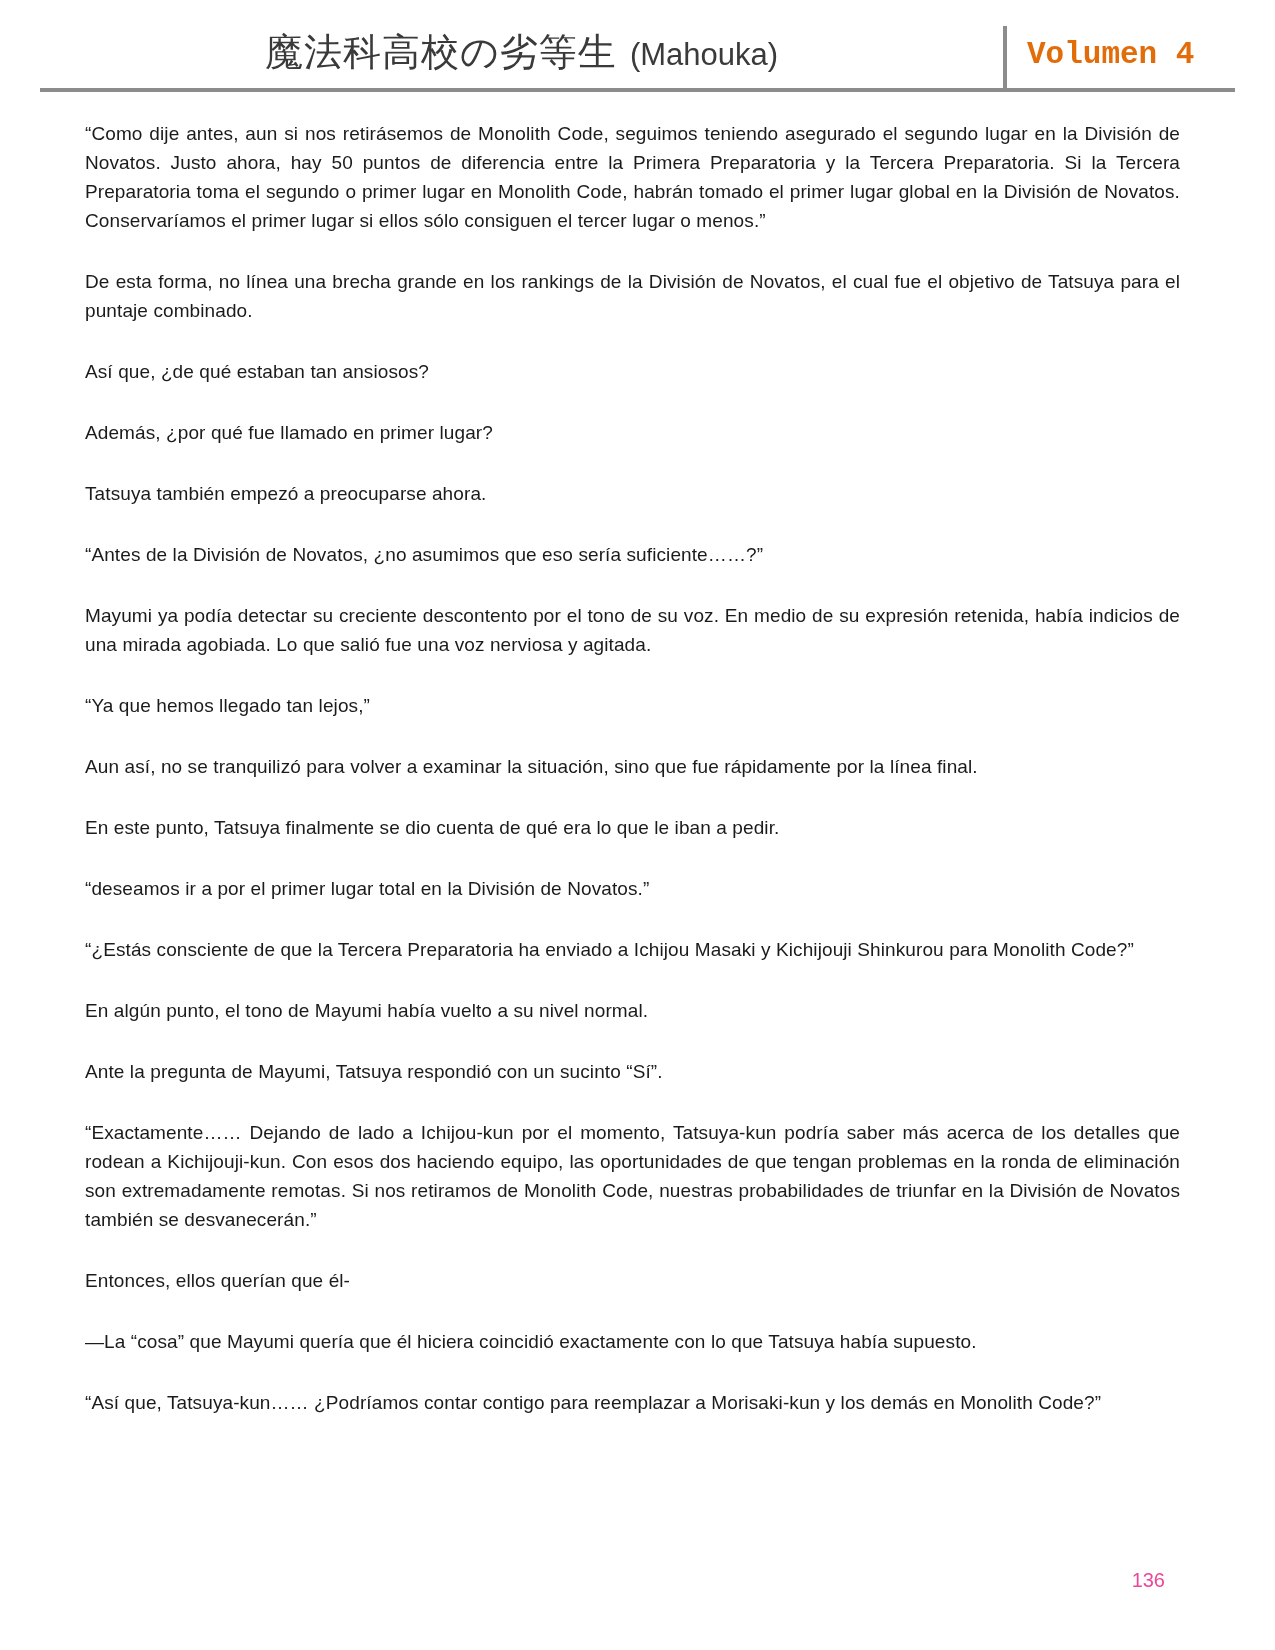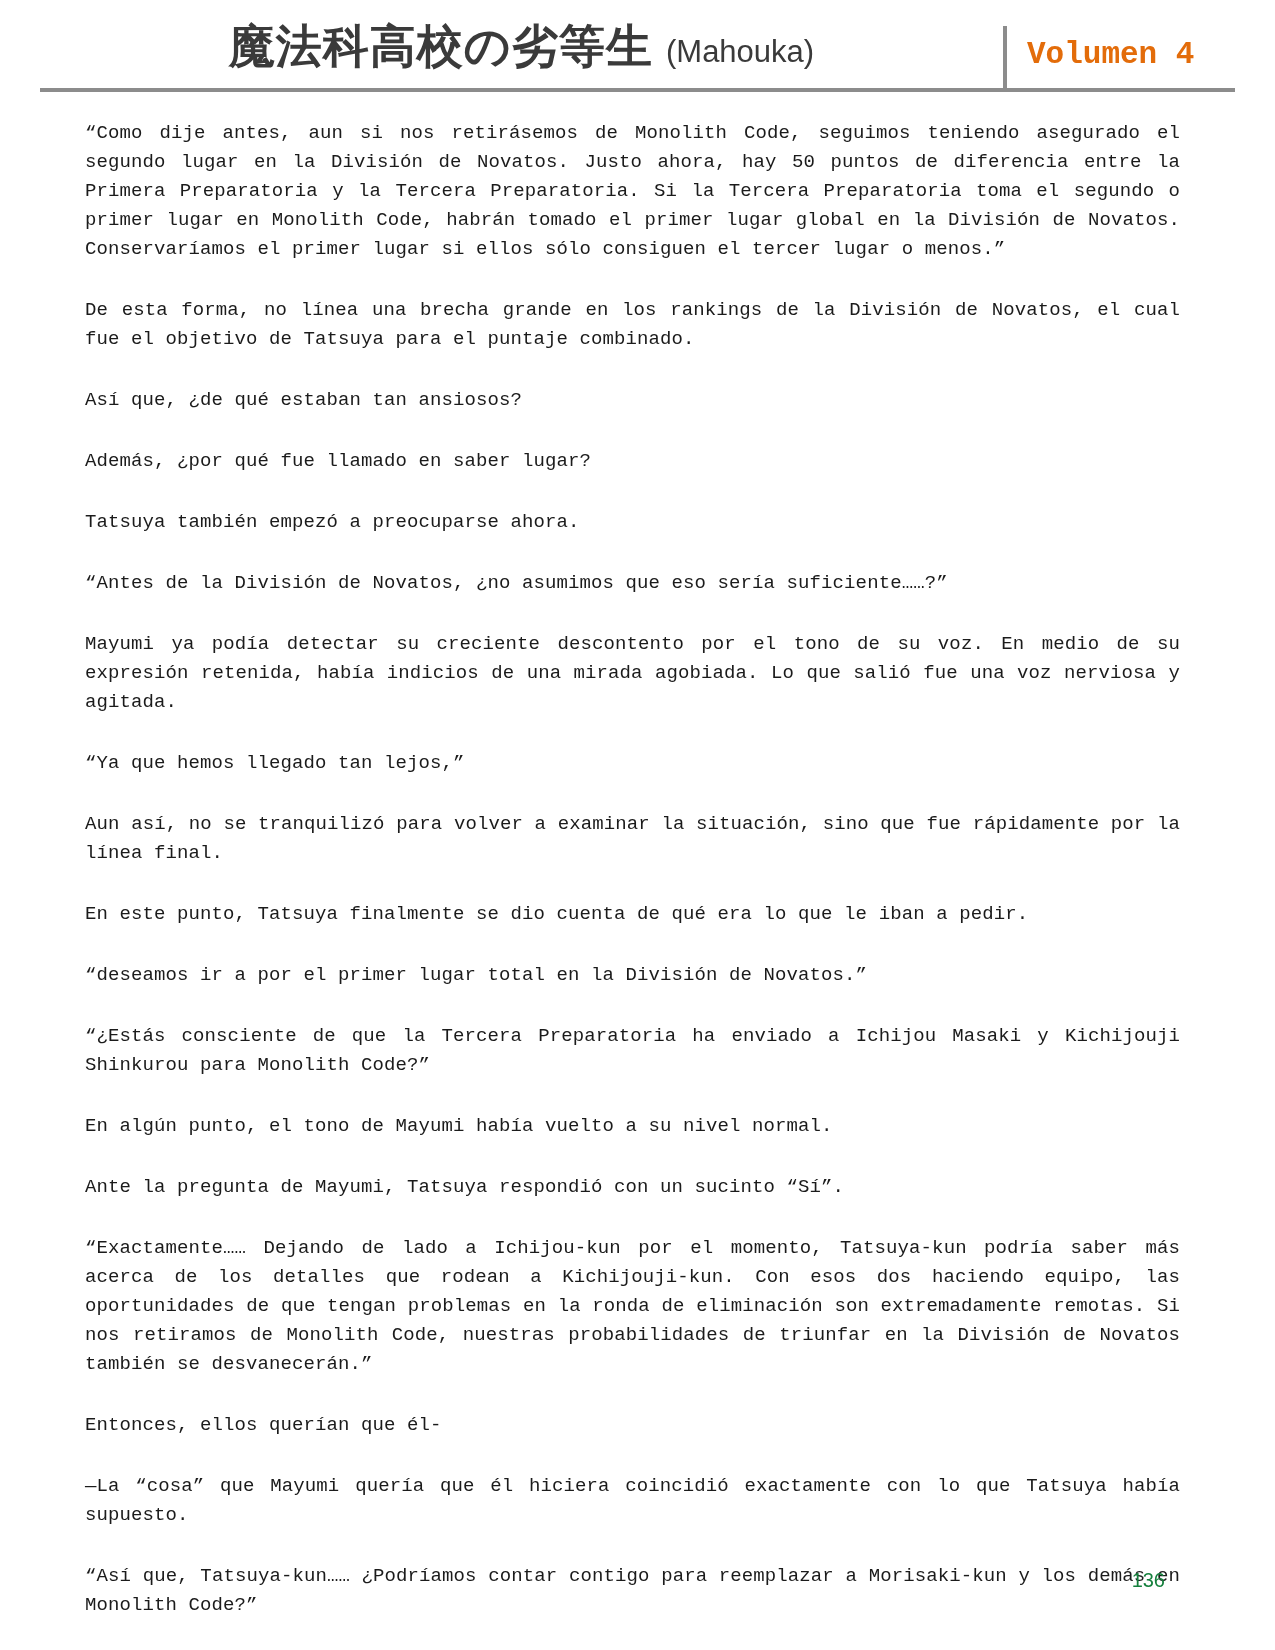--- a/index.html
+++ b/index.html
@@ -31,22 +31,22 @@
   }
   .header-title {
     width: 963px;
     text-align: center;
     padding-bottom: 10px;
     white-space: nowrap;
     color: #3a3a3a;
   }
   .header-title .jp {
     font-family: "Liberation Serif", "DejaVu Serif", serif;
-    font-size: 46px;
-    font-weight: 700;
+    font-size: 38px;
+    font-weight: 400;
     letter-spacing: 1px;
     text-align: center;
   }
   .header-title .latin {
     font-family: "Liberation Sans", "DejaVu Sans", sans-serif;
     font-size: 31px;
     font-weight: 400;
   }
   .header-divider {
     width: 4px;
@@ -58,57 +58,56 @@
     font-family: Liberation Mono, monospace;
     font-size: 31px;
     font-weight: 700;
     color: #e36c0a;
     padding: 0 0 16px 20px;
     white-space: nowrap;
   }
   
   .content {
     padding: 27px 95px 0 85px;
-    font-family: Liberation Mono, monospace;
   }
   .content p {
     margin: 0 0 32px 0;
     font-size: 19px;
     line-height: 29px;
     text-align: justify;
     letter-spacing: 0.1px;
   }
   
   .page-number {
     position: absolute;
     right: 110px;
     bottom: 58px;
     font-size: 20px;
-    color: #15803d;
+    color: #ec4899;
   }
 </style>
 </head>
 <body>
 
 <div class="page">
 
   <div class="header">
     <div class="header-title">
       <span class="jp">魔法科高校の劣等生</span>
       <span class="latin">&nbsp;<span>(Mahouka)</span></span>
     </div>
     <div class="header-divider"></div>
     <div class="header-volume">Volumen 4</div>
   </div>
 
   <div class="content">
     <p>“Como dije antes, aun si nos retirásemos de Monolith Code, seguimos teniendo asegurado el segundo lugar en la División de Novatos. Justo ahora, hay 50 puntos de diferencia entre la Primera Preparatoria y la Tercera Preparatoria. Si la Tercera Preparatoria toma el segundo o primer lugar en Monolith Code, habrán tomado el primer lugar global en la División de Novatos. Conservaríamos el primer lugar si ellos sólo consiguen el tercer lugar o menos.”</p>
     <p>De esta forma, no línea una brecha grande en los rankings de la División de Novatos, el cual fue el objetivo de Tatsuya para el puntaje combinado.</p>
     <p>Así que, ¿de qué estaban tan ansiosos?</p>
-    <p>Además, ¿por qué fue llamado en saber lugar?</p>
+    <p>Además, ¿por qué fue llamado en primer lugar?</p>
     <p>Tatsuya también empezó a preocuparse ahora.</p>
     <p>“Antes de la División de Novatos, ¿no asumimos que eso sería suficiente……?”</p>
     <p>Mayumi ya podía detectar su creciente descontento por el tono de su voz. En medio de su expresión retenida, había indicios de una mirada agobiada. Lo que salió fue una voz nerviosa y agitada.</p>
     <p>“Ya que hemos llegado tan lejos,”</p>
     <p>Aun así, no se tranquilizó para volver a examinar la situación, sino que fue rápidamente por la línea final.</p>
     <p>En este punto, Tatsuya finalmente se dio cuenta de qué era lo que le iban a pedir.</p>
     <p>“deseamos ir a por el primer lugar total en la División de Novatos.”</p>
     <p>“¿Estás consciente de que la Tercera Preparatoria ha enviado a Ichijou Masaki y Kichijouji Shinkurou para Monolith Code?”</p>
     <p>En algún punto, el tono de Mayumi había vuelto a su nivel normal.</p>
     <p>Ante la pregunta de Mayumi, Tatsuya respondió con un sucinto “Sí”.</p>

